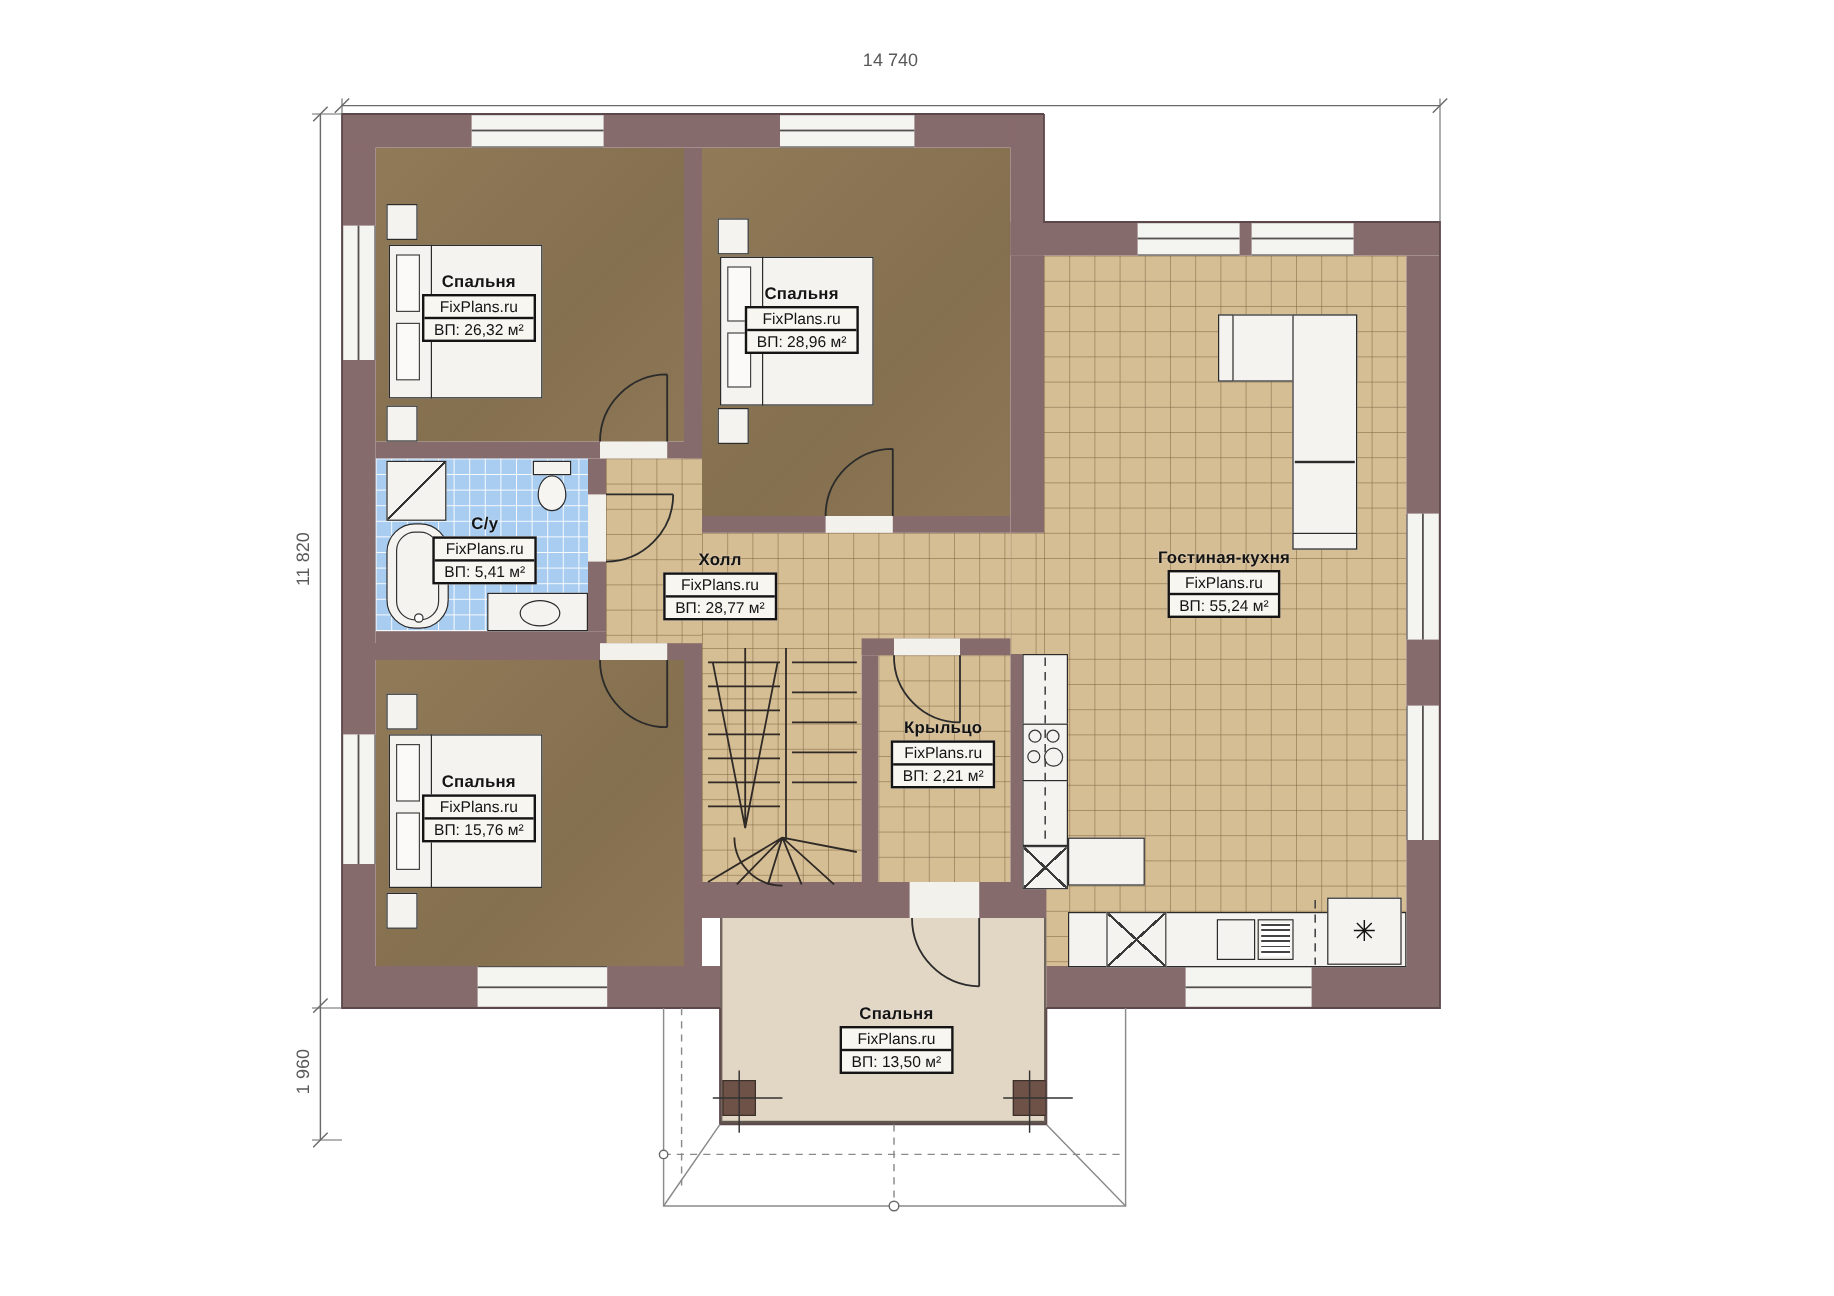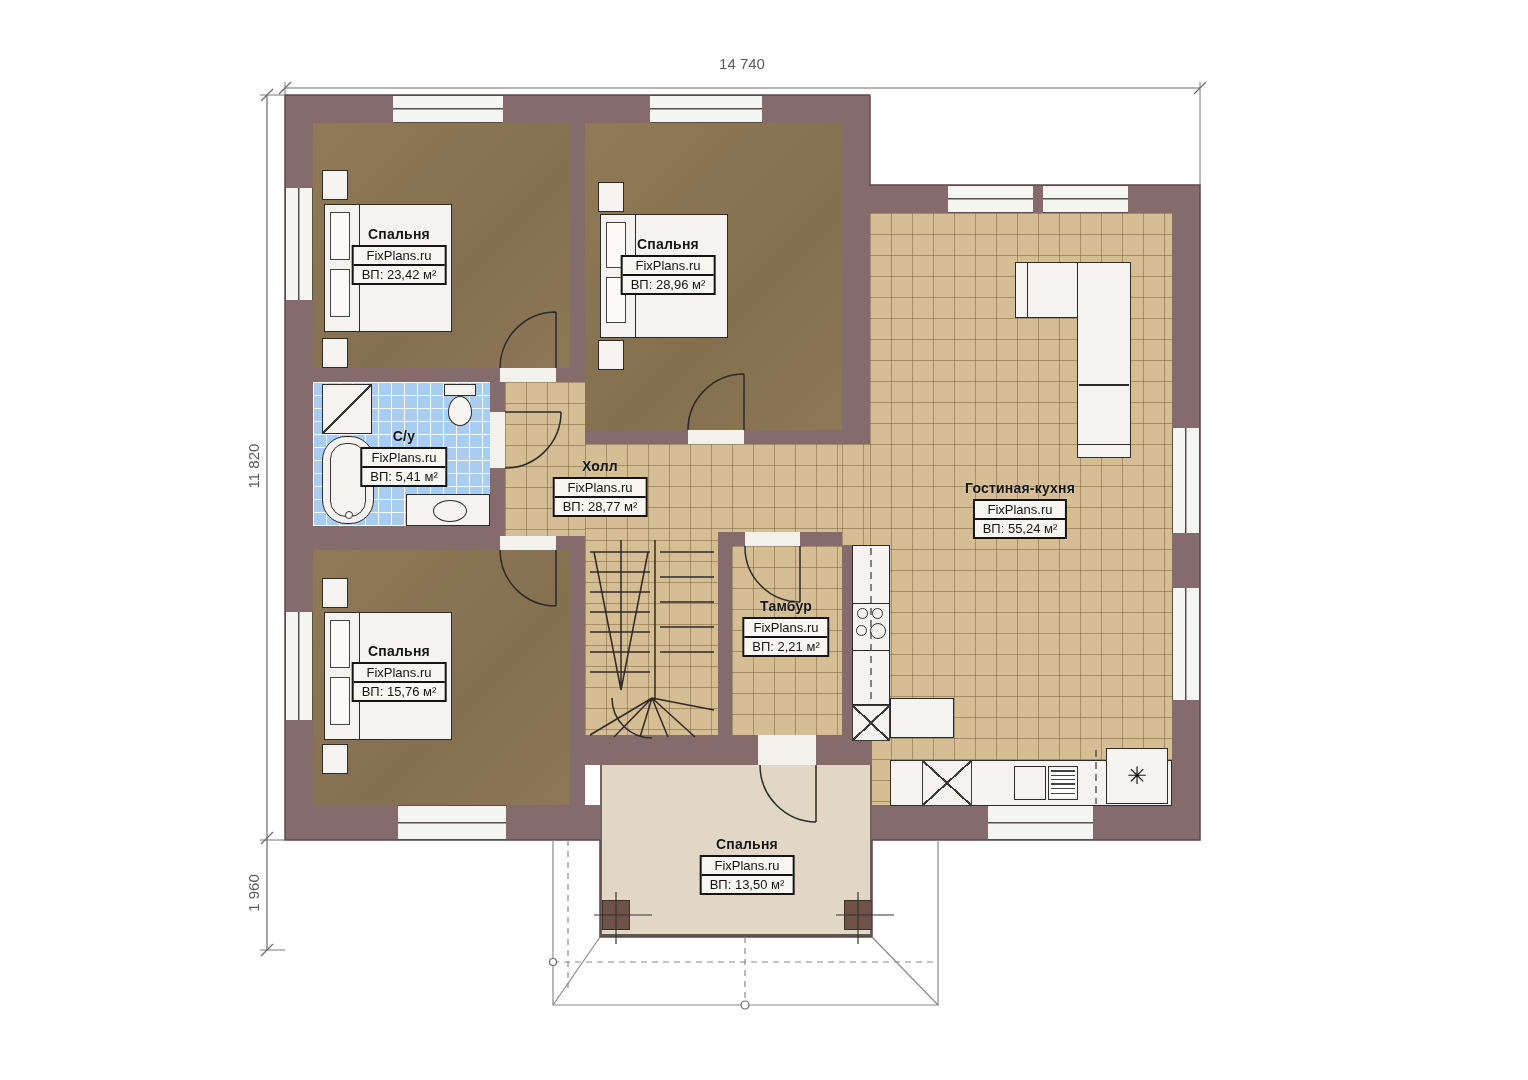--- a/index.html
+++ b/index.html
@@ -220,21 +220,21 @@
       <path d="M 267 838 V 950"></path>
       <path d="M 261 956 L 273 944"></path>
       <path d="M 285 95 H 260 M 285 840 H 260 M 285 950 H 260" stroke-width="0.9"></path>
     </g>
   </svg>
 
   <div class="rlabel" style="left:399px;top:226px">
     <div class="rname">Спальня</div>
     <div class="rboxes">
       <div class="rrow">FixPlans.ru</div>
-      <div class="rrow">ВП: 23,42 м²</div>
+      <div class="rrow">ВП: 26,32 м²</div>
     </div>
   </div>
 
   <div class="rlabel" style="left:668px;top:236px">
     <div class="rname">Спальня</div>
     <div class="rboxes">
       <div class="rrow">FixPlans.ru</div>
       <div class="rrow">ВП: 28,96 м²</div>
     </div>
   </div>
@@ -257,40 +257,40 @@
 
   <div class="rlabel" style="left:399px;top:643px">
     <div class="rname">Спальня</div>
     <div class="rboxes">
       <div class="rrow">FixPlans.ru</div>
       <div class="rrow">ВП: 15,76 м²</div>
     </div>
   </div>
 
   <div class="rlabel" style="left:786px;top:598px">
-    <div class="rname">Тамбур</div>
+    <div class="rname">Крыльцо</div>
     <div class="rboxes">
       <div class="rrow">FixPlans.ru</div>
       <div class="rrow">ВП: 2,21 м²</div>
     </div>
   </div>
 
-  <div class="rlabel" style="left:1020px;top:480px">
+  <div class="rlabel" style="left:1020px;top:456px">
     <div class="rname">Гостиная-кухня</div>
     <div class="rboxes">
       <div class="rrow">FixPlans.ru</div>
       <div class="rrow">ВП: 55,24 м²</div>
     </div>
   </div>
 
   <div class="rlabel" style="left:747px;top:836px">
     <div class="rname">Спальня</div>
     <div class="rboxes">
       <div class="rrow">FixPlans.ru</div>
       <div class="rrow">ВП: 13,50 м²</div>
     </div>
   </div>
 
-  <div class="dim horz" style="left:742px;top:55px">14 740</div>
+  <div class="dim horz" style="left:742px;top:42px">14 740</div>
   <div class="dim vert" style="left:253px;top:466px">11 820</div>
   <div class="dim vert" style="left:253px;top:893px">1 960</div>
 
 </div>
 
 </body></html>

